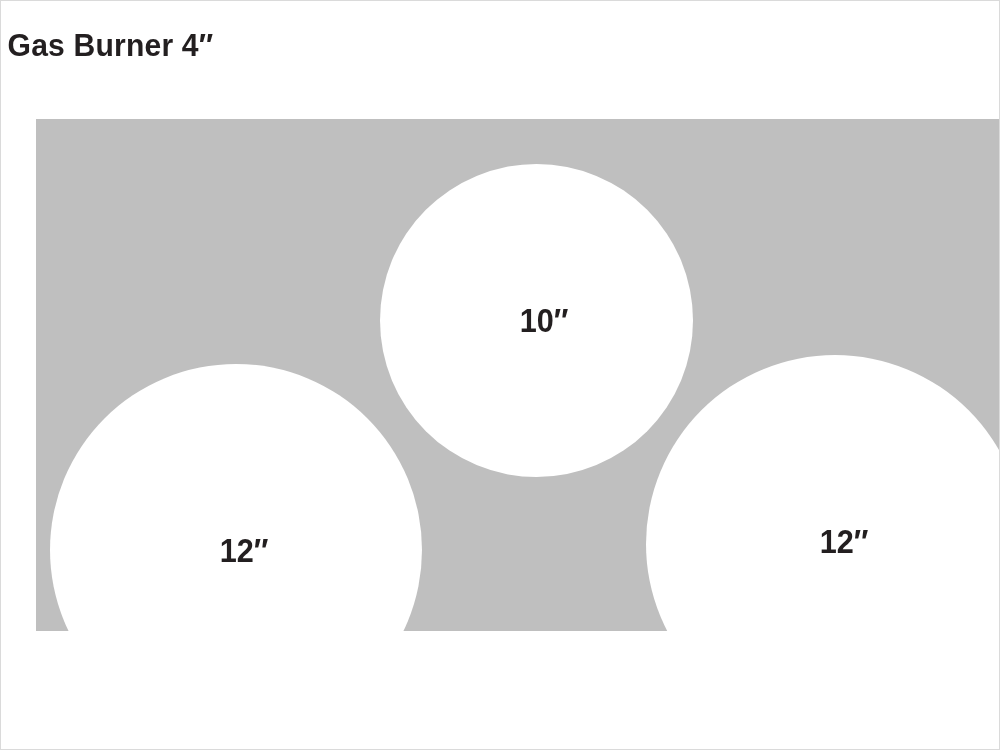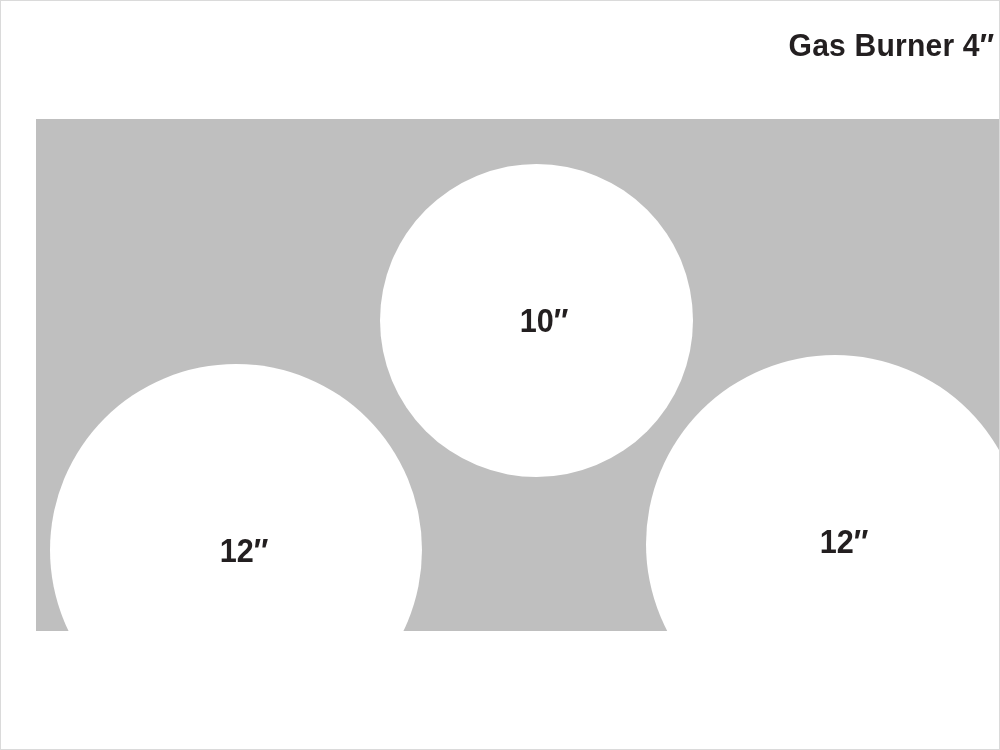--- a/index.html
+++ b/index.html
@@ -26,21 +26,21 @@
   .header-band {
     position: absolute;
     left: 0;
     top: 0;
     width: 1000px;
     height: 118px;
     background: #ffffff;
     z-index: 3;
     display: flex;
     align-items: center;
-    justify-content: flex-end;
+    justify-content: flex-start;
     box-sizing: border-box;
     padding-bottom: 30px;
   }
 
   .title {
     font-family: "Liberation Sans Narrow", "Liberation Sans", "DejaVu Sans", sans-serif;
     font-size: 32px;
     font-weight: bold;
     color: #231f20;
     letter-spacing: 0.2px;

